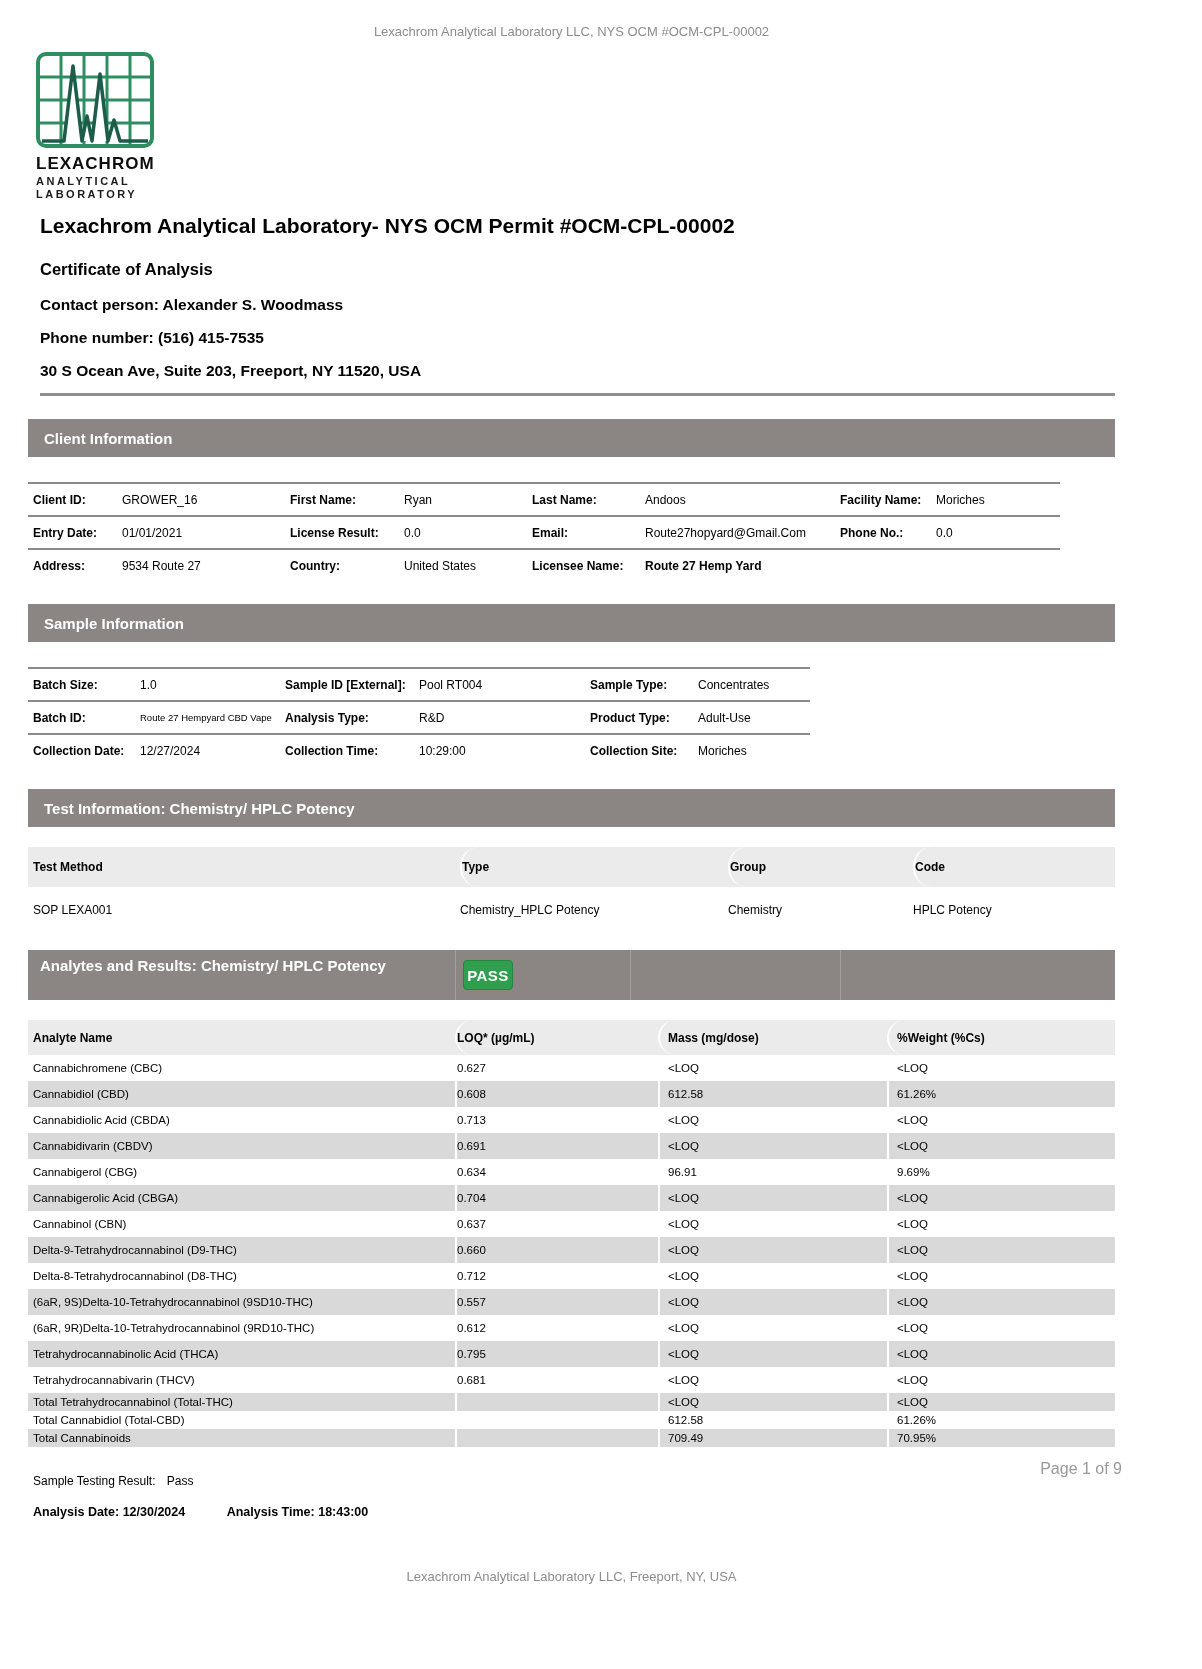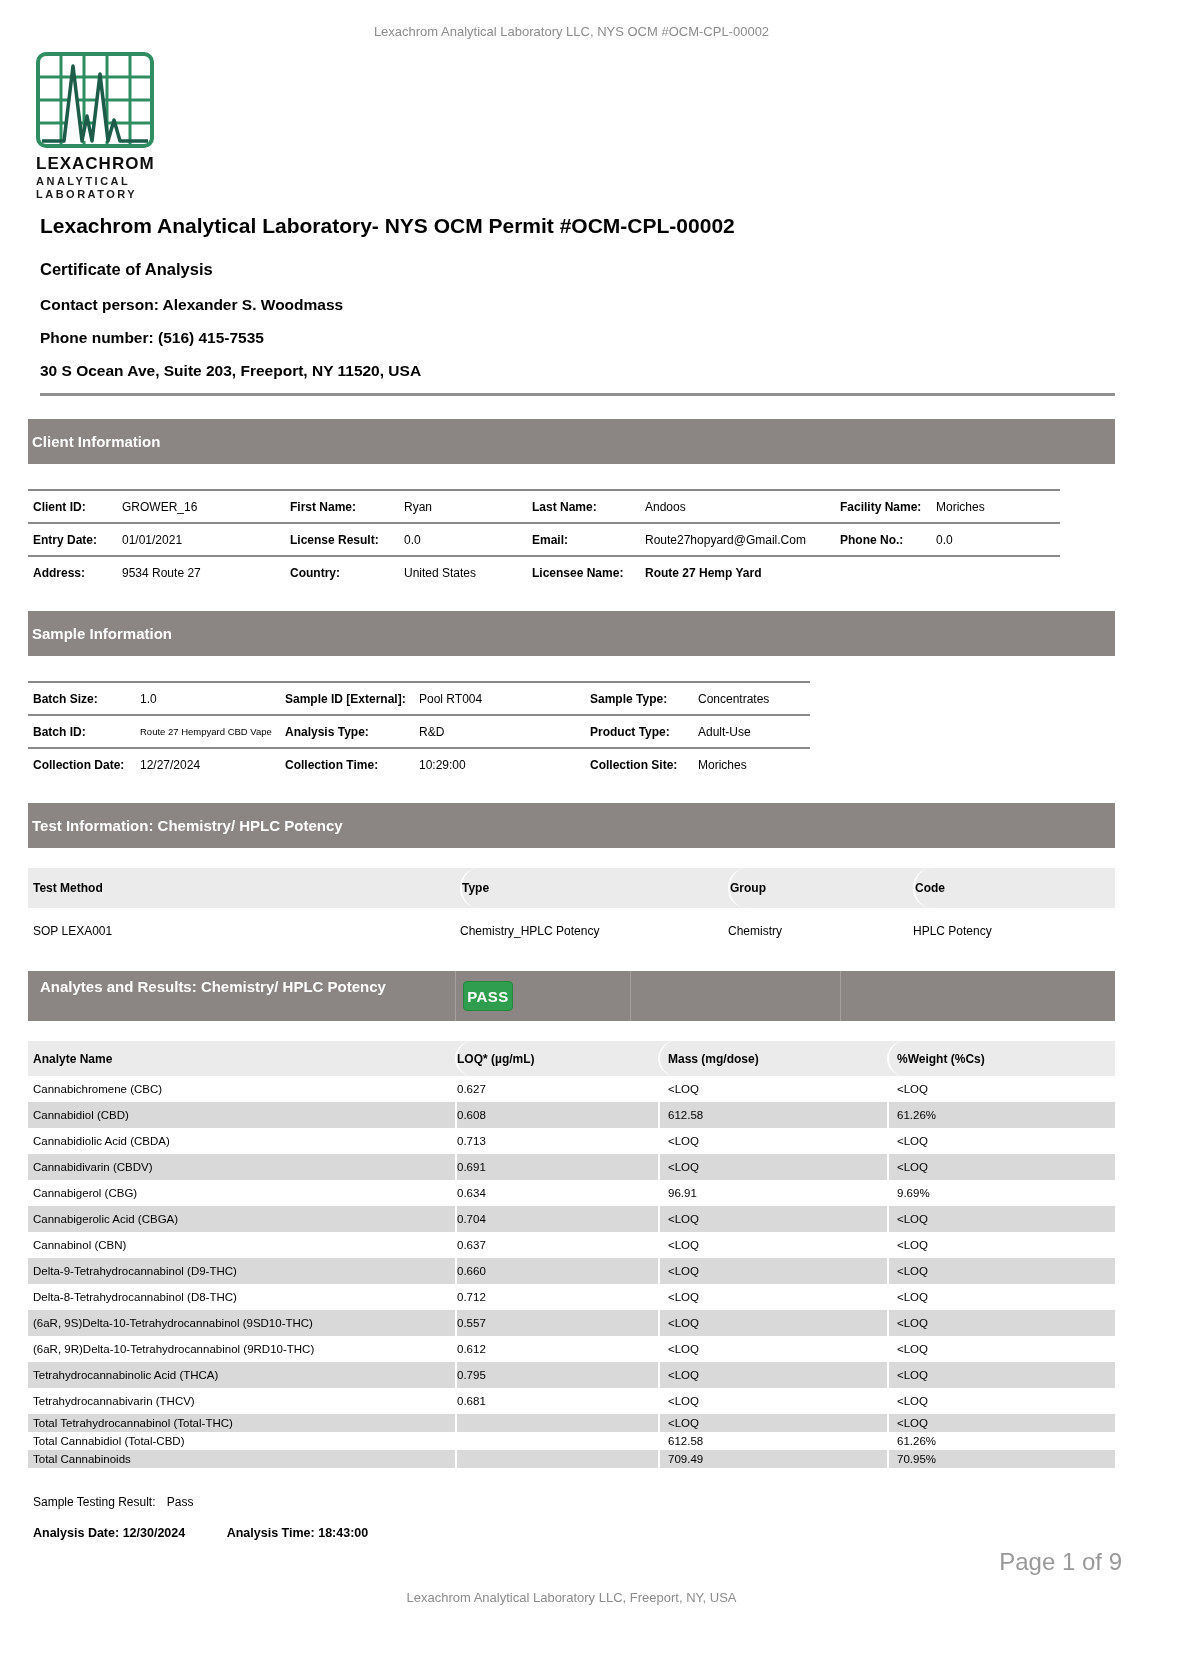--- a/index.html
+++ b/index.html
@@ -12,22 +12,22 @@
   .top-header{padding-top:24px;text-align:center;font-size:13px;color:#8c8c8c;}
   .logo-block{margin-top:13px;margin-left:8px;width:140px;}
   .logo-text1{font-size:17px;font-weight:bold;letter-spacing:1px;color:#0d0d0d;margin-top:2px;}
   .logo-text2,.logo-text3{font-size:11px;font-weight:bold;letter-spacing:2.5px;color:#1a1a1a;margin-top:1px;}
   .title{margin:14px 0 0 12px;font-size:21px;font-weight:bold;}
   .subtitle{margin:22px 0 0 12px;font-size:16.5px;font-weight:bold;}
   .contact-line{margin:17px 0 0 12px;font-size:15.5px;font-weight:bold;}
   .phone-line,.address-line{margin:15px 0 0 12px;font-size:15.5px;font-weight:bold;}
   .rule{margin:13px 0 0 12px;width:1075px;height:3px;background:#909090;}
   .section-bar{
-    margin-top:23px;width:1087px;height:45px;background:#8b8683;color:#ffffff;
-    font-size:15px;font-weight:bold;display:flex;align-items:center;padding-left:4px;
+    margin-top:23px;width:1087px;height:38px;background:#8b8683;color:#ffffff;
+    font-size:15px;font-weight:bold;display:flex;align-items:center;padding-left:16px;
     box-sizing:border-box;
   }
   
   .info-table{margin-top:25px;}
   .info-row{display:grid;height:31px;align-items:center;border-top:2.5px solid #8a8a8a;}
   .client-row{grid-template-columns:94px 163px 119px 123px 118px 190px 101px 124px;width:1032px;}
   .sample-row{grid-template-columns:112px 140px 139px 166px 113px 112px;width:782px;}
   .f-label{font-size:12px;font-weight:bold;padding-left:5px;white-space:nowrap;}
   .f-value{font-size:12px;white-space:nowrap;}
   .f-value.bold-val{font-weight:bold;}
@@ -59,21 +59,21 @@
   .analyte-row:nth-child(even){background:#d9d9d9;}
   .analyte-row:nth-child(n+14){height:18px;}
   .analyte-row>div+div{border-left:2px solid #ffffff;align-self:stretch;display:flex;align-items:center;}
   .col-pad8{padding-left:8px;}
   
   .result-line{margin:27px 0 0 5px;font-size:12px;}
   .result-line .val{margin-left:8px;}
   .analysis-line{margin:17px 0 0 5px;font-size:12.5px;font-weight:bold;}
   .analysis-time{margin-left:38px;}
   .doc-footer{margin-top:50px;text-align:center;font-size:13px;color:#8c8c8c;}
-  .page-num{position:absolute;top:1548px;right:80px;font-size:24px;color:#999999;}
+  .page-num{position:absolute;top:1460px;right:80px;font-size:16px;color:#999999;}
 </style>
 </head>
 <body>
 
 <div class="content">
 
   <div class="top-header">Lexachrom Analytical Laboratory LLC, NYS OCM #OCM-CPL-00002</div>
 
   <div class="logo-block">
     <svg width="118" height="96" viewBox="0 0 118 96">

